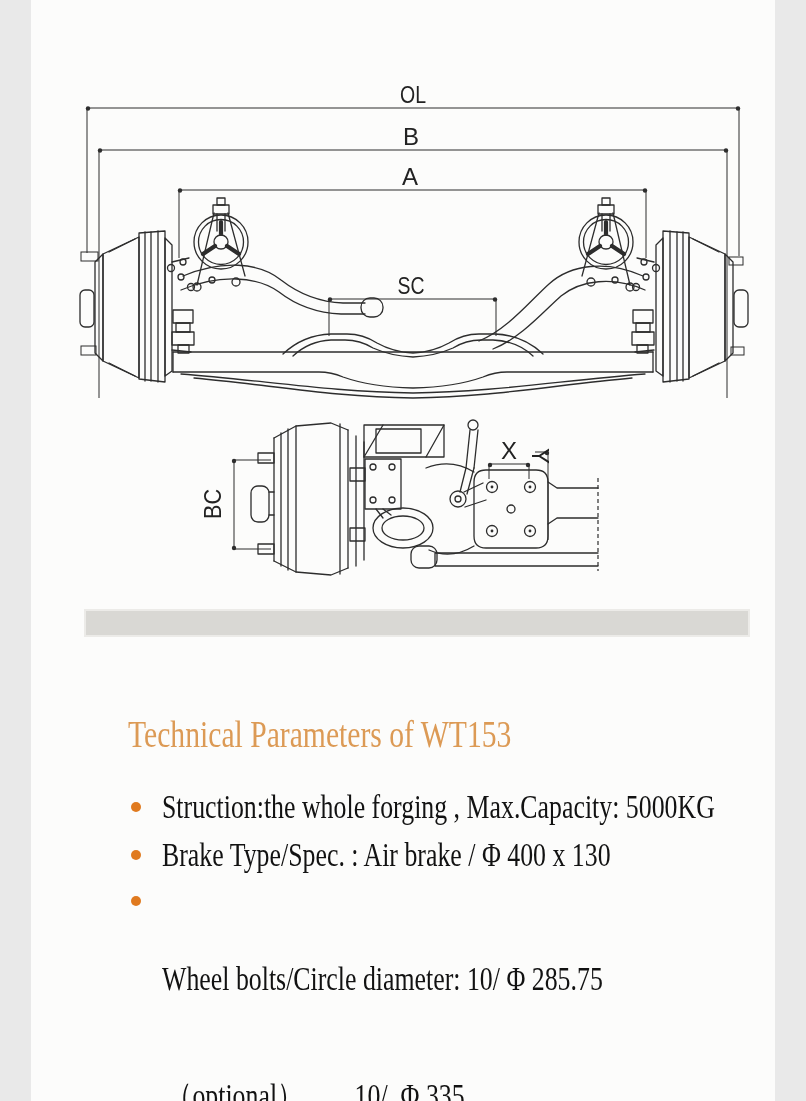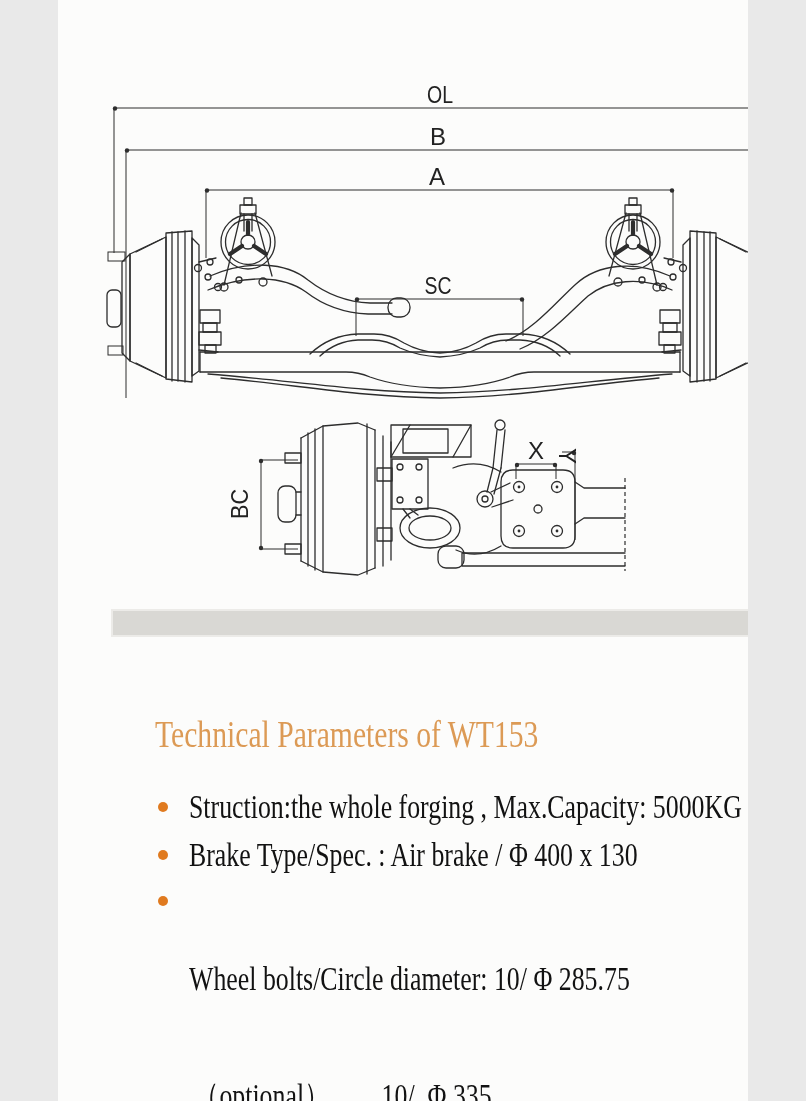--- a/index.html
+++ b/index.html
@@ -1,17 +1,17 @@
 <!DOCTYPE html>
 <html><head>
 <meta charset="utf-8">
 <style>
   html,body{margin:0;padding:0;background:#e9e9e9;}
   .page{
-    position:relative;width:690px;height:1101px;margin:0 auto;
+    position:relative;width:744px;height:1101px;margin:0 auto;
     background:#fcfcfb;overflow:hidden;
     font-family:"Liberation Serif","DejaVu Serif",serif;
   }
   svg.drawing{position:absolute;}
   svg .ln{fill:none;stroke:#2d2d2d;stroke-width:1.3;stroke-linejoin:round;stroke-linecap:round;}
   svg .dim{fill:none;stroke:#2d2d2d;stroke-width:1;}
   svg .dot{fill:#2d2d2d;stroke:none;}
   svg .spoke{fill:none;stroke:#2d2d2d;stroke-width:4.2;stroke-linecap:round;}
   svg .dash{fill:none;stroke:#2d2d2d;stroke-width:1.2;stroke-dasharray:4 3;}
   svg text{font-family:"Liberation Sans","DejaVu Sans",sans-serif;font-size:24px;fill:#222;stroke:none;}

